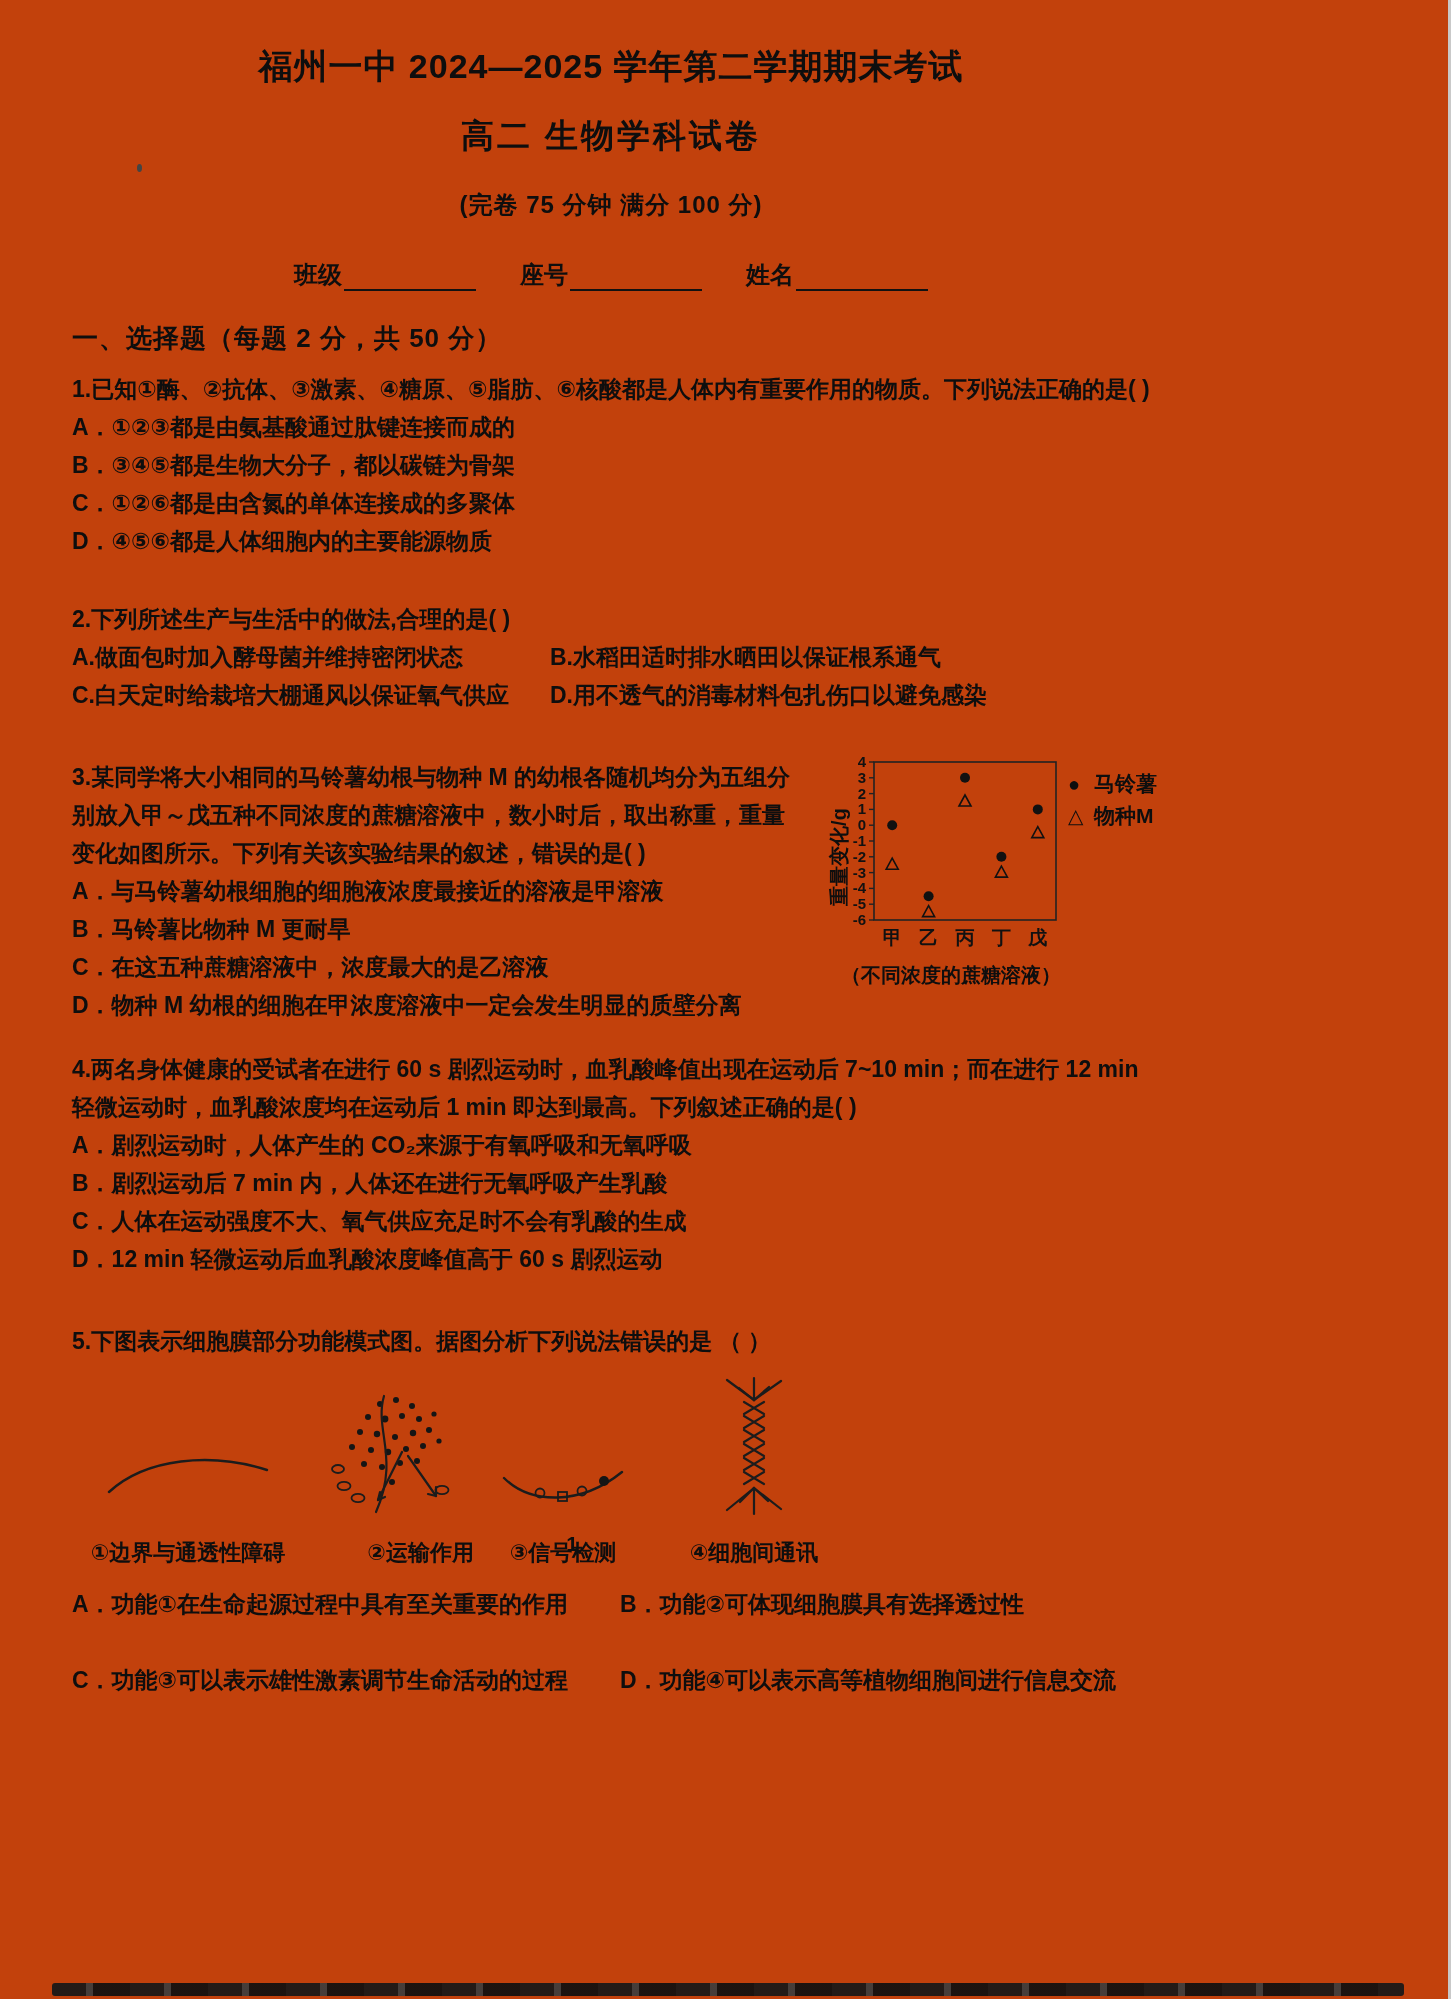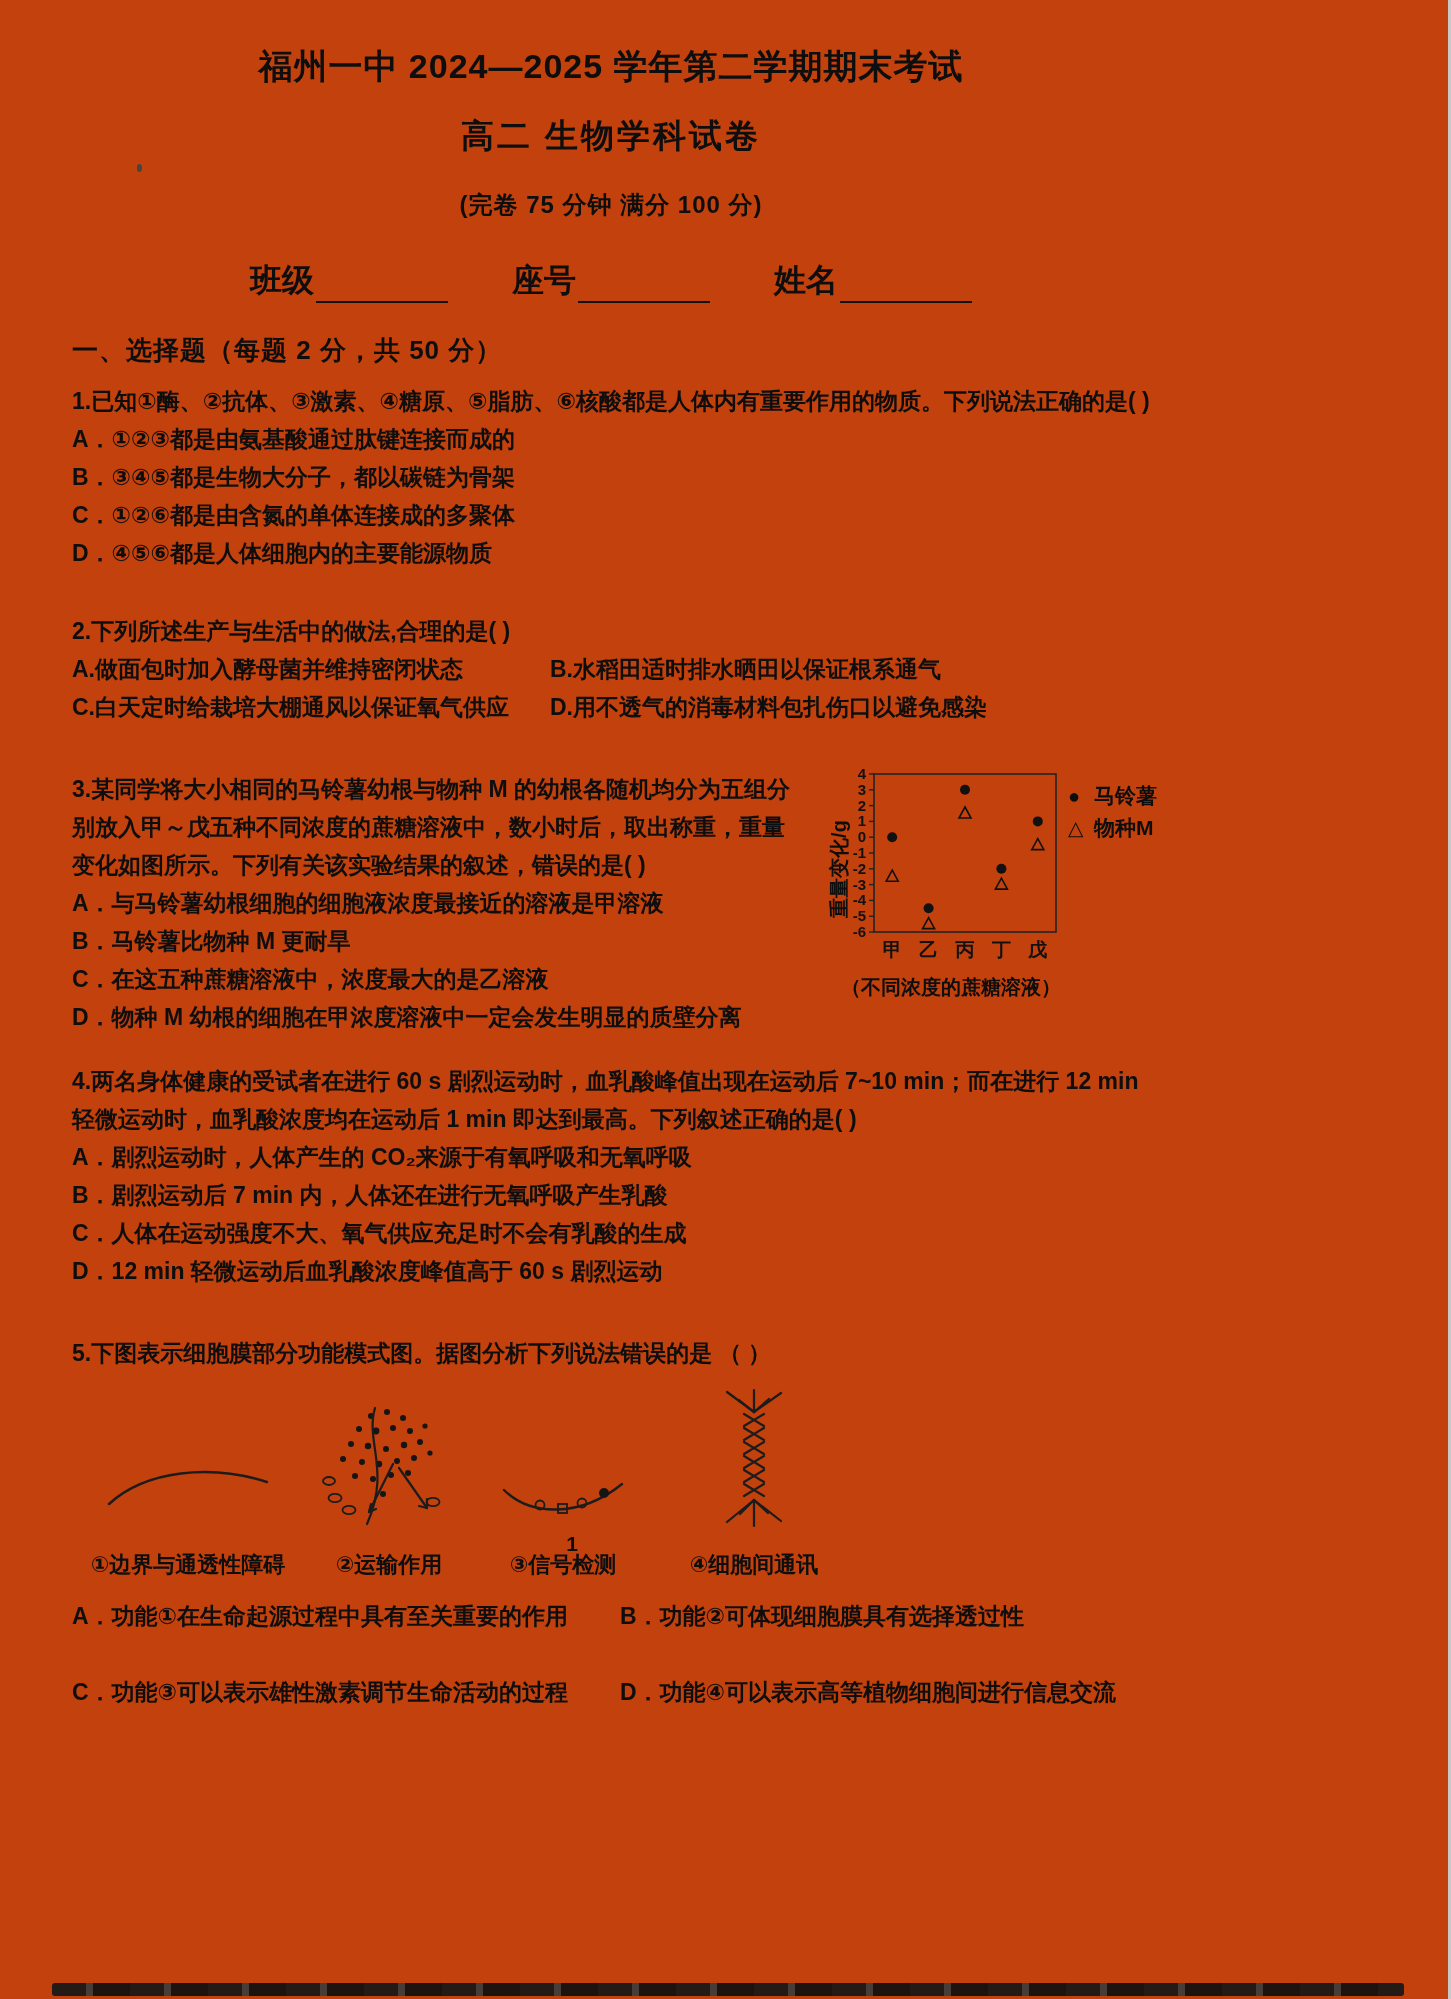--- a/index.html
+++ b/index.html
@@ -13,21 +13,21 @@
     font-family:"Liberation Sans","DejaVu Sans",sans-serif;
     font-weight:600;
     overflow:hidden;
     border-right:3px solid #c9c9c9;
   }
   .content { padding:44px 70px 0 72px; }
   .hdr { width:1078px; text-align:center; }
   .title { font-size:34px; font-weight:700; letter-spacing:1px; }
   .subtitle { font-size:33px; font-weight:700; letter-spacing:3px; margin-top:24px; }
   .exam-info { font-size:24px; margin-top:30px; letter-spacing:1px; }
-  .student-row { margin-top:38px; display:flex; justify-content:center; align-items:flex-end; gap:64px; font-size:32px; font-weight:700; }
+  .student-row { margin-top:38px; display:flex; justify-content:center; align-items:flex-end; gap:44px; font-size:24px; font-weight:700; }
   .pair { display:flex; align-items:flex-end; }
   .blank { display:inline-block; width:132px; height:28px; border-bottom:2.5px solid #111; margin-left:2px; }
   .section-title { font-size:26px; font-weight:700; margin-top:30px; letter-spacing:1px; }
   .q { font-size:23px; line-height:38px; }
   .q .stem { max-width:1078px; }
   .opt { white-space:nowrap; }
   #q1 { margin-top:14px; }
   #q2 { margin-top:40px; }
   #q2 .grid2 { display:grid; grid-template-columns:478px 1fr; }
   #q3 { margin-top:44px; display:flex; align-items:flex-start; }
@@ -40,21 +40,21 @@
   .q3-chart { position:relative; width:384px; padding-left:36px; margin-top:-4px; flex-shrink:0; }
   .ylabel { position:absolute; left:-36px; top:84px; width:150px; text-align:center; font-size:20px; transform:rotate(-90deg); }
   .legend { position:absolute; left:268px; top:14px; font-size:21px; line-height:31px; white-space:nowrap; }
   .legend-marker { display:inline-block; width:26px; font-size:20px; }
   .chart-caption { width:230px; text-align:center; font-size:20px; margin-top:0; }
   
   .diagram-row { display:flex; margin-top:16px; }
   .dcell { display:flex; flex-direction:column; justify-content:flex-end; align-items:center; }
   .dcell .dlabel { font-size:22px; font-weight:700; margin-top:16px; white-space:nowrap; }
   .dc1 { width:232px; }
-  .dc2 { width:170px; }
+  .dc2 { width:170px;align-items:flex-end; }
   .dc3 { width:170px; padding-left:8px; }
   .dc4 { width:220px; }
   svg.sketch { display:block; }
   
   .page-number { position:absolute; left:72px; width:1000px; top:1532px; text-align:center; font-size:21px; }
   .scan-band {
     position:absolute; bottom:3px; left:52px; right:44px; height:13px;
     background:repeating-linear-gradient(90deg,#181818 0 34px,#3d3d3d 34px 41px,#101010 41px 78px);
     border-radius:3px; opacity:.93;
   }

